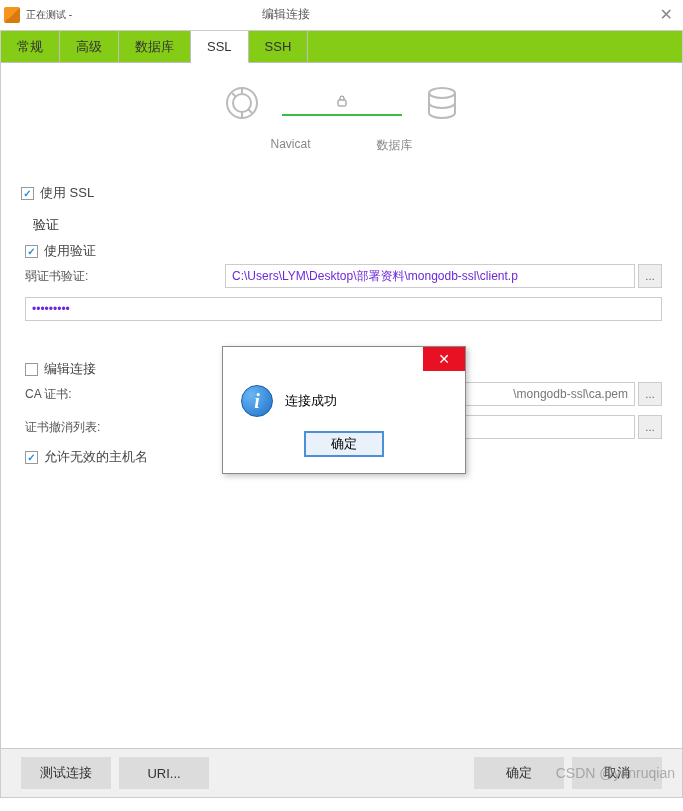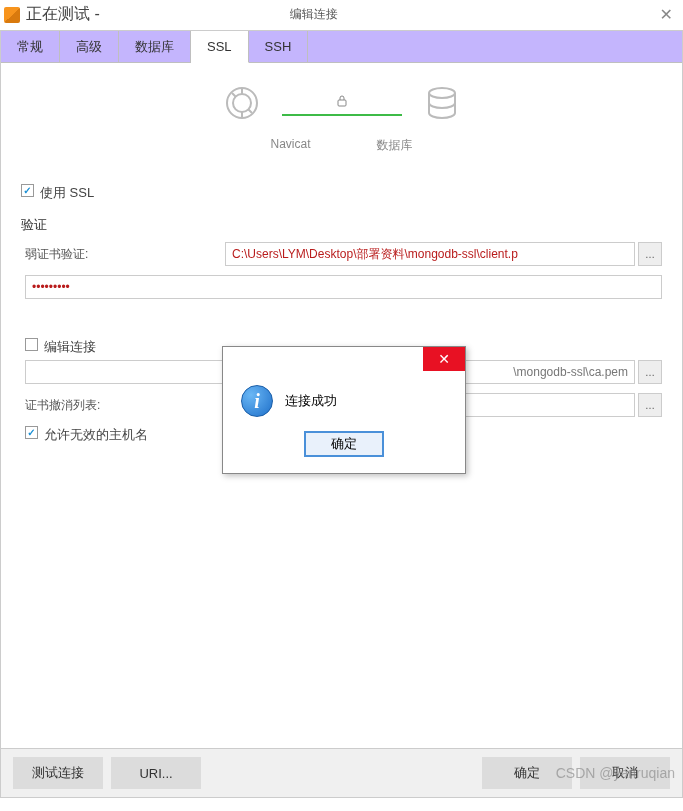--- a/index.html
+++ b/index.html
@@ -11,34 +11,34 @@
       align-items: center;
       background: #fff;
       border-bottom: 1px solid transparent;
     }
     .app-icon { 
       width: 16px; height: 16px; 
       background: linear-gradient(135deg, #f7941d 50%, #d97a0e 50%);
       border-radius: 2px;
       margin: 0 6px 0 4px;
     }
-    .titlebar span.title-left { font-size: 16px; color: #444; }
+    .titlebar span.title-left { font-size: 10px; color: #444; }
     .titlebar span.title-right { font-size: 12px; color: #555; margin-left: 190px; }
     .titlebar .close-x { 
       margin-left: auto; margin-right: 10px; 
       font-size: 16px; color: #888; cursor: pointer;
       line-height: 1;
     }
     
     .main { border: 1px solid #ccc; margin: 0; height: 768px; display: flex; flex-direction: column; }
     
     .tabs {
       display: flex;
       border-bottom: 1px solid #bfbfbf;
-      background: #c4b5fd;
+      background: #84cc16;
       height: 32px;
     }
     .tab {
       padding: 0 16px;
       font-size: 13px;
       line-height: 31px;
       color: #333;
       border-right: 1px solid #bfbfbf;
       cursor: pointer;
     }
@@ -67,61 +67,61 @@
     .db-icon svg { width: 40px; height: 40px; }
     .diagram-labels { display: flex; justify-content: center; gap: 66px; padding-bottom: 15px; }
     .diagram-labels span { font-size: 12px; color: #888; }
     
     .form {
       padding: 15px 20px;
       flex: 1;
       font-size: 13px;
       color: #444;
     }
-    .checkbox-row { display: flex; gap: 6px; margin-bottom: 4px; }
+    .checkbox-row { display: flex; align-items: center; gap: 6px; margin-bottom: 4px; }
     .checkbox { 
       width: 13px; height: 13px; 
       border: 1px solid #999; 
       display: inline-flex; align-items: center; justify-content: center;
       font-size: 10px; color: #1a8fd4;
     }
     .checkbox.checked::before { content: "✓"; font-weight: bold; }
     
-    .section-title { font-size: 13px; color: #333; margin: 14px 0 8px; }
+    .section-title { font-size: 13px; color: #333; margin: 14px 12px 8px; }
     
     .field-row { 
       display: flex; 
       align-items: center; 
       margin-bottom: 9px;
       height: 24px;
     }
     .field-label { width: 200px; font-size: 12px; color: #555; }
     .field-input { 
       flex: 1; 
       height: 24px; 
       border: 1px solid #ccc; 
       padding: 0 6px; 
       font-size: 12px;
-      color: #b91c1c;
+      color: #6d28d9;
     }
     .browse-btn {
       width: 24px; height: 24px;
       border: 1px solid #ccc;
       background: #eee;
       font-size: 10px;
       color: #555;
       margin-left: 3px;
       cursor: pointer;
     }
     .indent { padding-left: 4px; }
     
     .bottom-bar {
       display: flex;
       gap: 8px;
-      padding: 8px 12px;
+      padding: 8px 20px;
       background: #f0f0f0;
       border-top: 1px solid #ccc;
     }
     .bottom-bar .btn {
       min-width: 90px;
       height: 32px;
       background: #dcdcdc;
       border: none;
       font-size: 13px;
       color: #333;
@@ -239,39 +239,44 @@
 
   <div class="form">
     <div class="checkbox-row">
       <span class="checkbox checked"></span>
       <span>使用 SSL</span>
     </div>
 
     <div class="section-title">验证</div>
 
     <div class="indent">
+      <div class="checkbox-row">
+        <span class="checkbox checked"></span>
+        <span>使用验证</span>
+      </div>
 
       <div class="field-row">
         <span class="field-label">弱证书验证:</span>
         <input class="field-input" value="C:\Users\LYM\Desktop\部署资料\mongodb-ssl\client.p" style="">
         <button class="browse-btn">…</button>
       </div>
 
       <div class="field-row">
         <input class="field-input" value="•••••••••" style="">
       </div>
 
       <div style="height: 30px"></div>
 
       <div class="checkbox-row">
         <span class="checkbox"></span>
         <span>编辑连接</span>
       </div>
 
       <div class="field-row">
+        <span class="field-label">CA 证书:</span>
         <input class="field-input" style="text-align: right; color: rgb(119, 119, 119);" value="\mongodb-ssl\ca.pem">
         <button class="browse-btn">…</button>
       </div>
 
       <div class="field-row">
         <span class="field-label">证书撤消列表:</span>
         <input class="field-input" value="" style="">
         <button class="browse-btn">…</button>
       </div>
 

